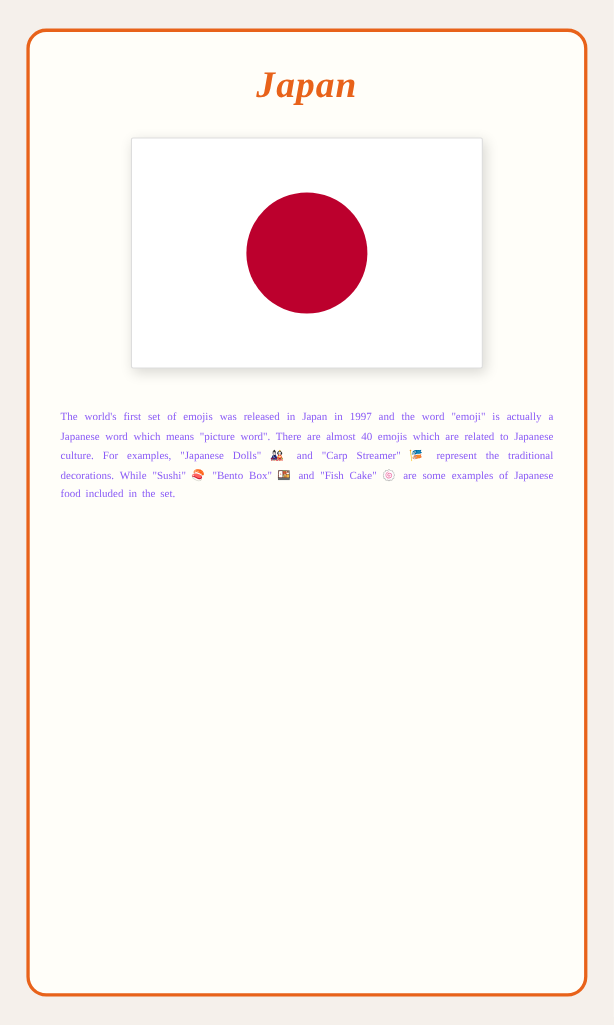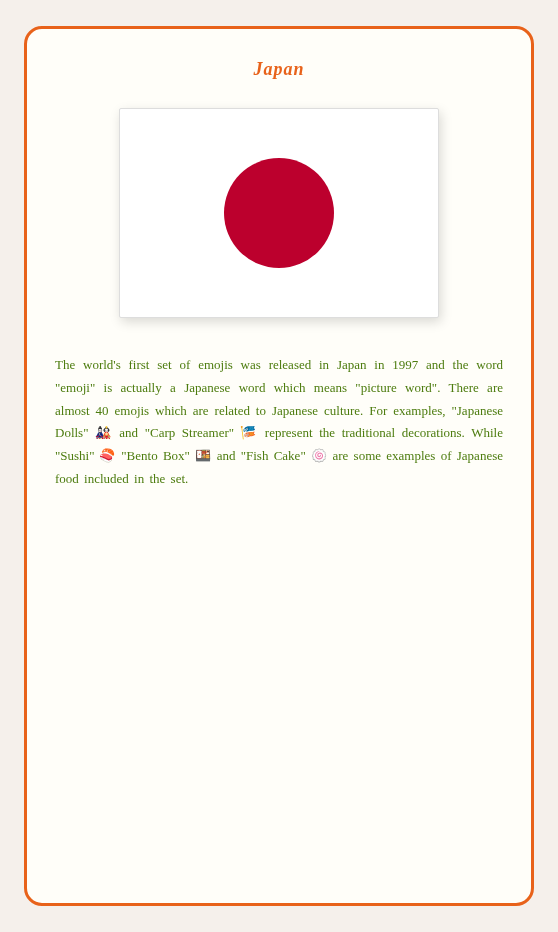--- a/index.html
+++ b/index.html
@@ -24,21 +24,21 @@
       background-color: #fffef9;
       border: 3px solid #e8621a;
       border-radius: 18px;
       padding: 30px 28px 36px 28px;
       display: flex;
       flex-direction: column;
       align-items: center;
     }
 
     .title {
-      font-size: 18px;
+      font-size: 34px;
       font-weight: bold;
       font-style: italic;
       color: #e8621a;
       margin-bottom: 28px;
       text-align: center;
       letter-spacing: 1px;
     }
 
     .flag-container {
       width: 320px;
@@ -54,23 +54,23 @@
     }
 
     .flag-circle {
       width: 110px;
       height: 110px;
       background-color: #bc002d;
       border-radius: 50%;
     }
 
     .description {
-      font-size: 13px;
+      font-size: 10px;
       line-height: 1.75;
-      color: #4d7c0f;
+      color: #8b5cf6;
       text-align: justify;
       width: 100%;
       word-spacing: 2px;
     }
   </style>
 </head>
 <body>
 
 <div class="card">
   <div class="title">Japan</div>

